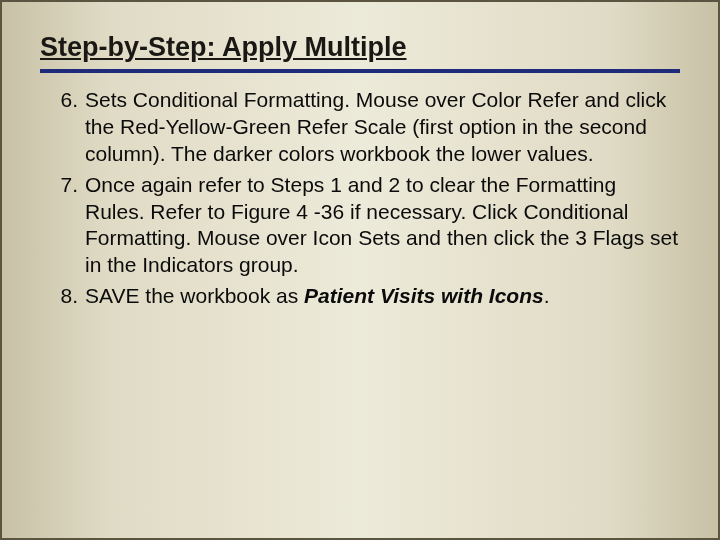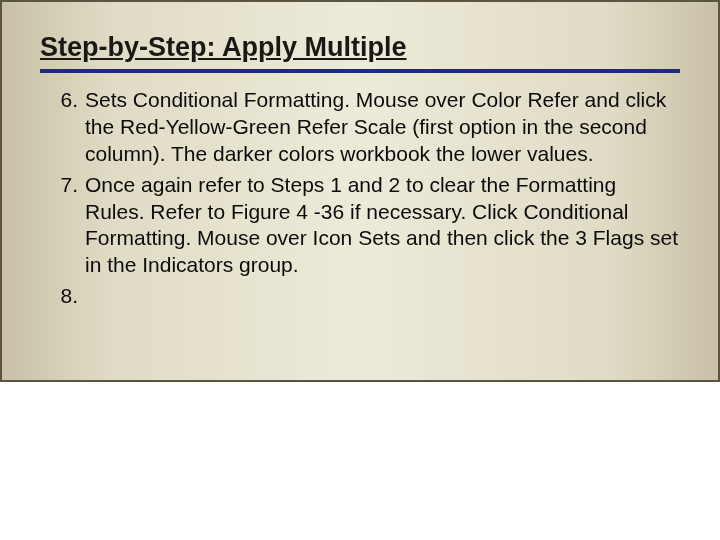--- a/index.html
+++ b/index.html
@@ -4,21 +4,21 @@
 <style>
   html, body {
     margin: 0;
     padding: 0;
     width: 720px;
     height: 540px;
     font-family: Arial, Helvetica, sans-serif;
   }
   .slide {
     width: 720px;
-    height: 382px;
+    height: 540px;
     background: linear-gradient(to right, #c8c1a6 0%, #e0dbc5 15%, #ecead9 50%, #e0dbc5 85%, #c8c1a6 100%);
     box-sizing: border-box;
     padding: 30px 38px;
     position: relative;
     border: 2px solid #5a5440;
   }
   .title {
     font-size: 27px;
     font-weight: bold;
     text-decoration: underline;
@@ -73,16 +73,19 @@
 
     <li>
       <span class="num">7.</span>
       <span>
         <span>Once again refer to </span><span class="b">Steps 1</span><span> and </span><span class="b">2</span><span> to clear the </span><span class="b">Formatting Rules</span><span>. Refer to Figure 4 -36 if necessary. Click </span><span class="b">Conditional Formatting</span><span>. Mouse over </span><span class="b">Icon Sets</span><span> and then click the </span><span class="b">3 Flags</span><span> set in the Indicators group.</span>
       </span>
     </li>
 
     <li>
       <span class="num">8.</span>
+      <span>
+        <span class="b">SAVE</span><span> the workbook as </span><span class="bi">Patient Visits with Icons</span><span>.</span>
+      </span>
     </li>
 
   </ol>
 </div>
 
 </body></html>

